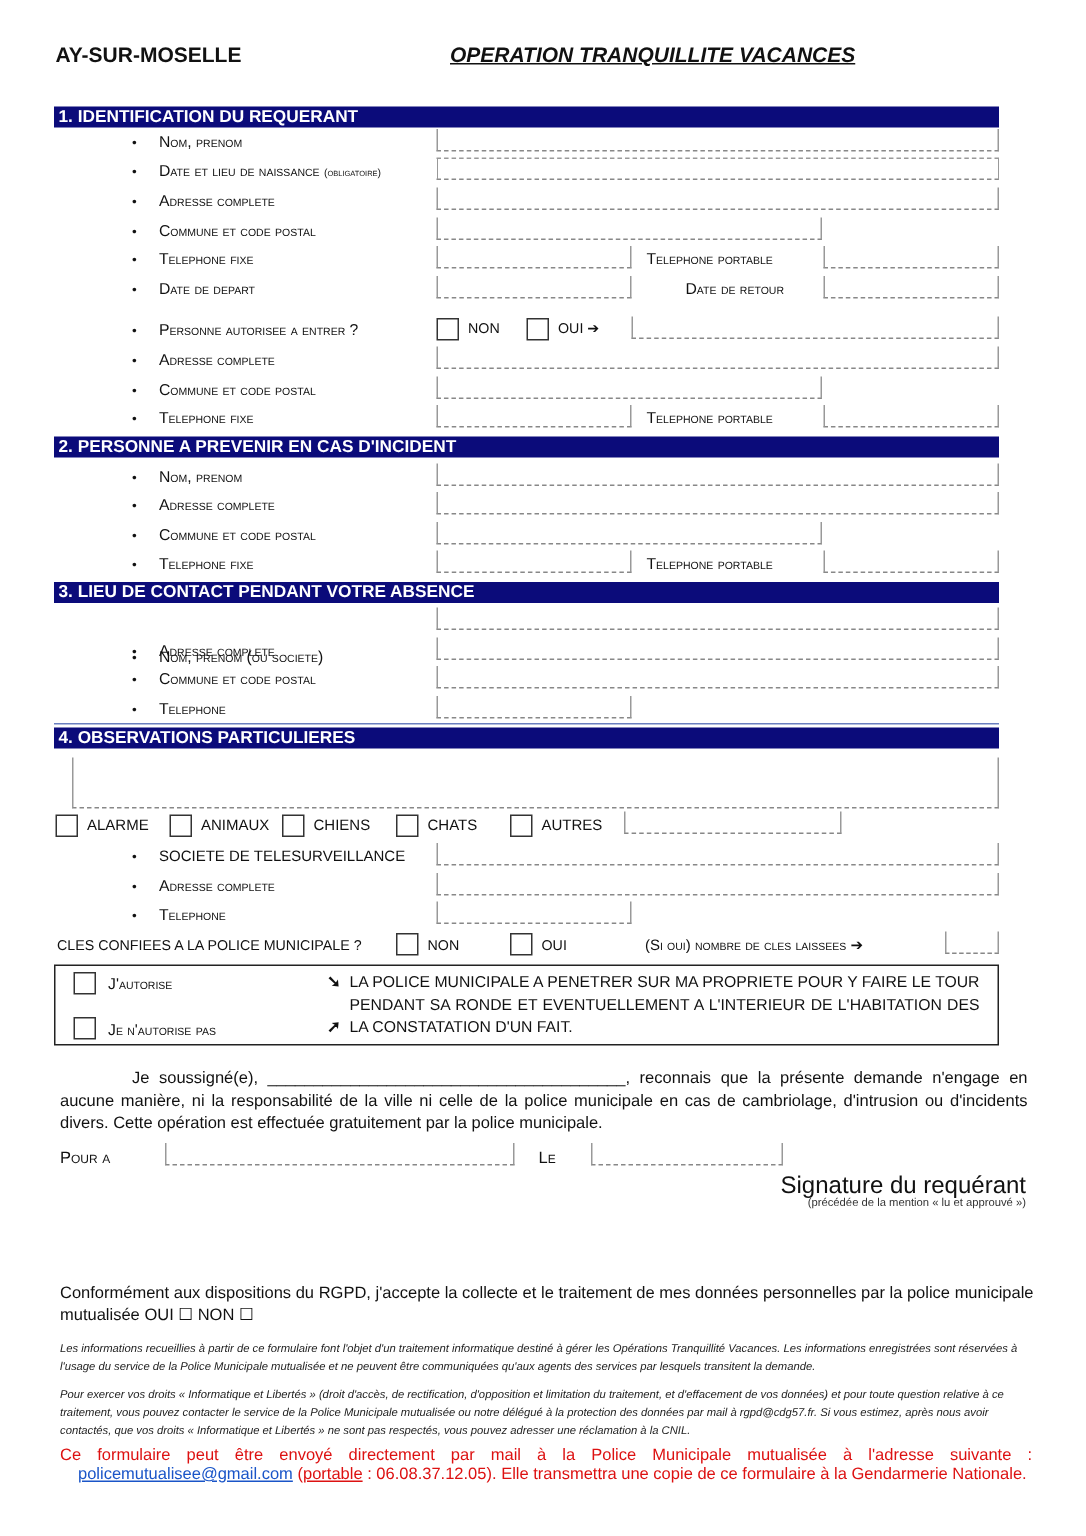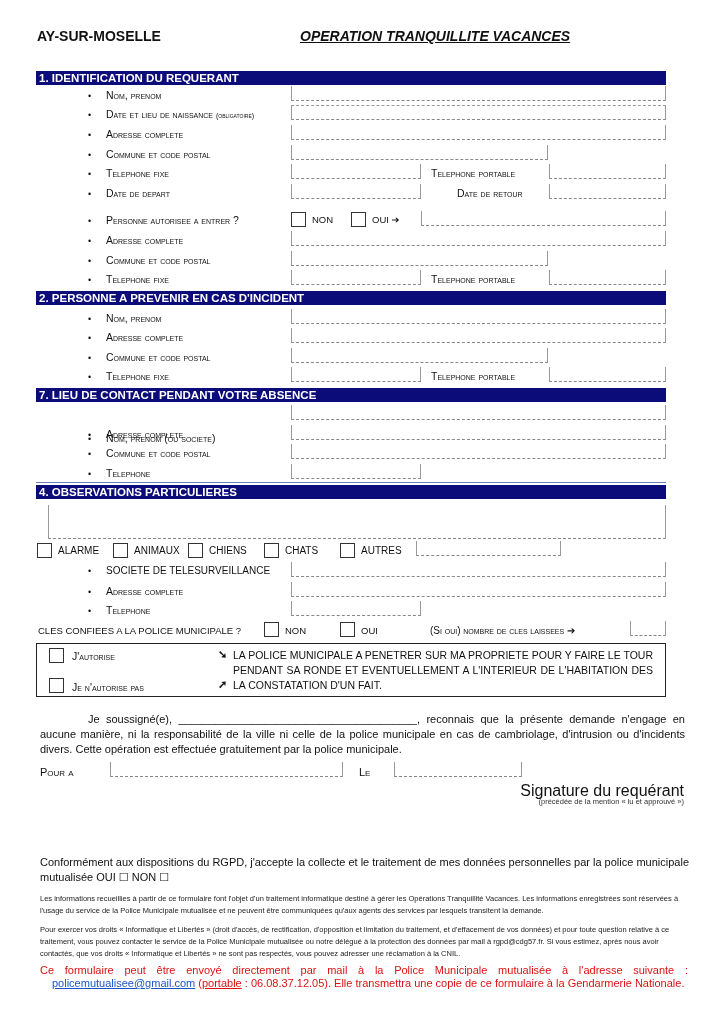--- a/index.html
+++ b/index.html
@@ -31,21 +31,21 @@
   .auth-box { position: absolute; left: 36px; top: 643px; width: 630px; height: 54px; border: 1px solid #222; }
   .auth-text { position: absolute; left: 233px; top: 648px; width: 420px; font-size: 10.5px; line-height: 15px;
                text-align: justify; }
   .arrow { position: absolute; font-size: 11px; font-weight: bold; }
 
   .para { position: absolute; left: 40px; top: 712px; width: 645px; font-size: 11px; line-height: 15px; text-align: justify; }
   .sig { position: absolute; right: 40px; top: 782px; font-size: 16px; text-align: right; }
   .sig-note { position: absolute; right: 40px; top: 797px; font-size: 7.5px; color: #333; }
 
   .rgpd { position: absolute; left: 40px; top: 855px; width: 650px; font-size: 11px; font-weight: normal; line-height: 15px; }
-  .small { position: absolute; left: 40px; width: 650px; font-size: 7.5px; line-height: 12px; color: #222; }
+  .small { position: absolute; left: 40px; width: 650px; font-size: 7.5px; line-height: 12px; color: #222; font-style: italic; }
   .red { position: absolute; left: 40px; top: 964px; width: 648px; font-size: 11px; line-height: 13px; color: #d11; text-align: justify; }
   .red a { color: #1a55c8; text-decoration: underline; margin-left: 12px; }
   .red .ul { text-decoration: underline; }
 </style>
 </head>
 <body>
 
 <div class="abs town">AY-SUR-MOSELLE</div>
 <div class="abs doctitle">OPERATION TRANQUILLITE VACANCES</div>
 
@@ -100,21 +100,21 @@
 <div class="field" style="left:291px; top:328px; width:375px;"></div>
 
 <div class="row-label sc" style="top:350px;"><span class="bullet">•</span><span>Commune et code postal</span></div>
 <div class="field" style="left:291px; top:348px; width:257px;"></div>
 
 <div class="row-label sc" style="top:369px;"><span class="bullet">•</span><span>Telephone fixe</span></div>
 <div class="field" style="left:291px; top:367px; width:130px;"></div>
 <div class="inline-label sc" style="left:431px; top:369px;">Telephone portable</div>
 <div class="field" style="left:549px; top:367px; width:117px;"></div>
 
-<div class="band" style="top:388px;">7. LIEU DE CONTACT PENDANT VOTRE ABSENCE</div>
+<div class="band" style="top:388px;">3. LIEU DE CONTACT PENDANT VOTRE ABSENCE</div>
 
 <div class="row-label sc" style="top:407px;margin-top:24px;"><span class="bullet">•</span><span>Nom, prenom (ou societe)</span></div>
 <div class="field" style="left:291px; top:405px; width:375px;"></div>
 
 <div class="row-label sc" style="top:427px;"><span class="bullet">•</span><span>Adresse complete</span></div>
 <div class="field" style="left:291px; top:425px; width:375px;"></div>
 
 <div class="row-label sc" style="top:446px;"><span class="bullet">•</span><span>Commune et code postal</span></div>
 <div class="field" style="left:291px; top:444px; width:375px;"></div>
 

